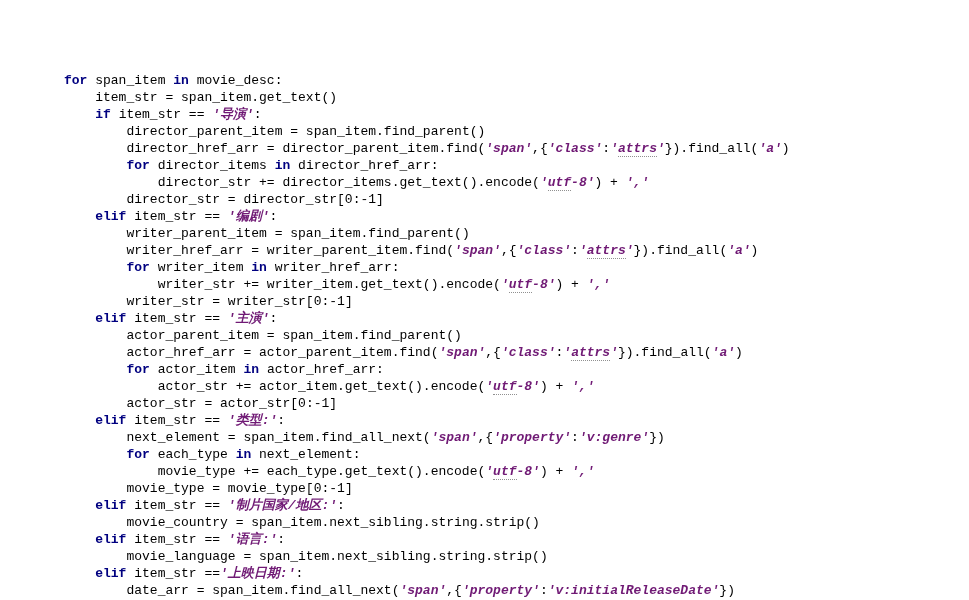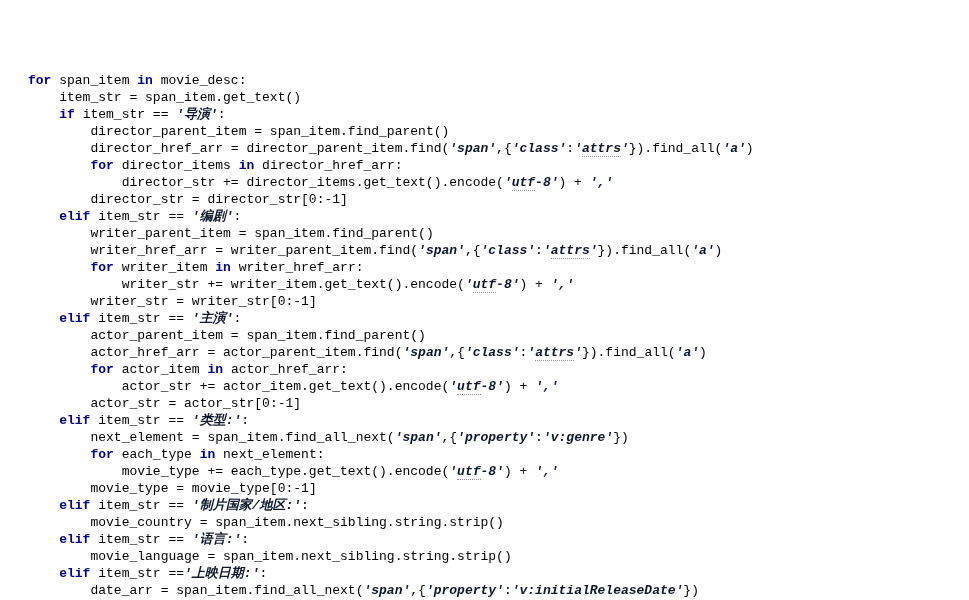--- a/index.html
+++ b/index.html
@@ -7,25 +7,25 @@
     padding: 0;
     font-family: "Consolas", "Courier New", monospace;
     font-size: 13px;
     line-height: 17px;
     background: #ffffff;
     color: #000000;
     white-space: pre;
     overflow: hidden;
   }
   .code-container {
-    padding-left: 28px;
+    padding-left: 64px;
     padding-top: 4px;
   }
   .kw { color: #000080; font-weight: bold; }
-  .str { color: #0f172a; font-weight: bold; font-style: italic; margin-top: 12px; }
+  .str { color: #701a75; font-weight: bold; font-style: italic; margin-top: 12px; }
   .underline { border-bottom: 1px dotted #909090; }
   .line { display: block; }
 </style>
 </head>
 <body>
 
 
 
 <div class="code-container" id="code-root"><span class="line"><span></span><span class="kw">for </span><span>span_item </span><span class="kw">in </span><span>movie_desc:</span></span><span class="line"><span>    </span><span>item_str = span_item.get_text()</span></span><span class="line"><span>    </span><span class="kw">if </span><span>item_str == </span><span class="str">'导演'</span><span>:</span></span><span class="line"><span>        </span><span>director_parent_item = span_item.find_parent()</span></span><span class="line"><span>        </span><span>director_href_arr = director_parent_item.find(</span><span class="str">'span'</span><span>,{</span><span class="str">'class'</span><span>:</span><span class="str">'</span><span class="str underline">attrs</span><span class="str">'</span><span>}).find_all(</span><span class="str">'a'</span><span>)</span></span><span class="line"><span>        </span><span class="kw">for </span><span>director_items </span><span class="kw">in </span><span>director_href_arr:</span></span><span class="line"><span>            </span><span>director_str += director_items.get_text().encode(</span><span class="str">'</span><span class="str underline">utf</span><span class="str">-8'</span><span>) + </span><span class="str">','</span></span><span class="line"><span>        </span><span>director_str = director_str[</span><span>0</span><span>:-</span><span>1</span><span>]</span></span><span class="line"><span>    </span><span class="kw">elif </span><span>item_str == </span><span class="str">'编剧'</span><span>:</span></span><span class="line"><span>        </span><span>writer_parent_item = span_item.find_parent()</span></span><span class="line"><span>        </span><span>writer_href_arr = writer_parent_item.find(</span><span class="str">'span'</span><span>,{</span><span class="str">'class'</span><span>:</span><span class="str">'</span><span class="str underline">attrs</span><span class="str">'</span><span>}).find_all(</span><span class="str">'a'</span><span>)</span></span><span class="line"><span>        </span><span class="kw">for </span><span>writer_item </span><span class="kw">in </span><span>writer_href_arr:</span></span><span class="line"><span>            </span><span>writer_str += writer_item.get_text().encode(</span><span class="str">'</span><span class="str underline">utf</span><span class="str">-8'</span><span>) + </span><span class="str">','</span></span><span class="line"><span>        </span><span>writer_str = writer_str[</span><span>0</span><span>:-</span><span>1</span><span>]</span></span><span class="line"><span>    </span><span class="kw">elif </span><span>item_str == </span><span class="str">'主演'</span><span>:</span></span><span class="line"><span>        </span><span>actor_parent_item = span_item.find_parent()</span></span><span class="line"><span>        </span><span>actor_href_arr = actor_parent_item.find(</span><span class="str">'span'</span><span>,{</span><span class="str">'class'</span><span>:</span><span class="str">'</span><span class="str underline">attrs</span><span class="str">'</span><span>}).find_all(</span><span class="str">'a'</span><span>)</span></span><span class="line"><span>        </span><span class="kw">for </span><span>actor_item </span><span class="kw">in </span><span>actor_href_arr:</span></span><span class="line"><span>            </span><span>actor_str += actor_item.get_text().encode(</span><span class="str">'</span><span class="str underline">utf</span><span class="str">-8'</span><span>) + </span><span class="str">','</span></span><span class="line"><span>        </span><span>actor_str = actor_str[</span><span>0</span><span>:-</span><span>1</span><span>]</span></span><span class="line"><span>    </span><span class="kw">elif </span><span>item_str == </span><span class="str">'类型:'</span><span>:</span></span><span class="line"><span>        </span><span>next_element = span_item.find_all_next(</span><span class="str">'span'</span><span>,{</span><span class="str">'property'</span><span>:</span><span class="str">'v:genre'</span><span>})</span></span><span class="line"><span>        </span><span class="kw">for </span><span>each_type </span><span class="kw">in </span><span>next_element:</span></span><span class="line"><span>            </span><span>movie_type += each_type.get_text().encode(</span><span class="str">'</span><span class="str underline">utf</span><span class="str">-8'</span><span>) + </span><span class="str">','</span></span><span class="line"><span>        </span><span>movie_type = movie_type[</span><span>0</span><span>:-</span><span>1</span><span>]</span></span><span class="line"><span>    </span><span class="kw">elif </span><span>item_str == </span><span class="str">'制片国家/地区:'</span><span>:</span></span><span class="line"><span>        </span><span>movie_country = span_item.next_sibling.string.strip()</span></span><span class="line"><span>    </span><span class="kw">elif </span><span>item_str == </span><span class="str">'语言:'</span><span>:</span></span><span class="line"><span>        </span><span>movie_language = span_item.next_sibling.string.strip()</span></span><span class="line"><span>    </span><span class="kw">elif </span><span>item_str ==</span><span class="str">'上映日期:'</span><span>:</span></span><span class="line"><span>        </span><span>date_arr = span_item.find_all_next(</span><span class="str">'span'</span><span>,{</span><span class="str">'property'</span><span>:</span><span class="str">'v:initialReleaseDate'</span><span>})</span></span><span class="line"></span></div>
 

